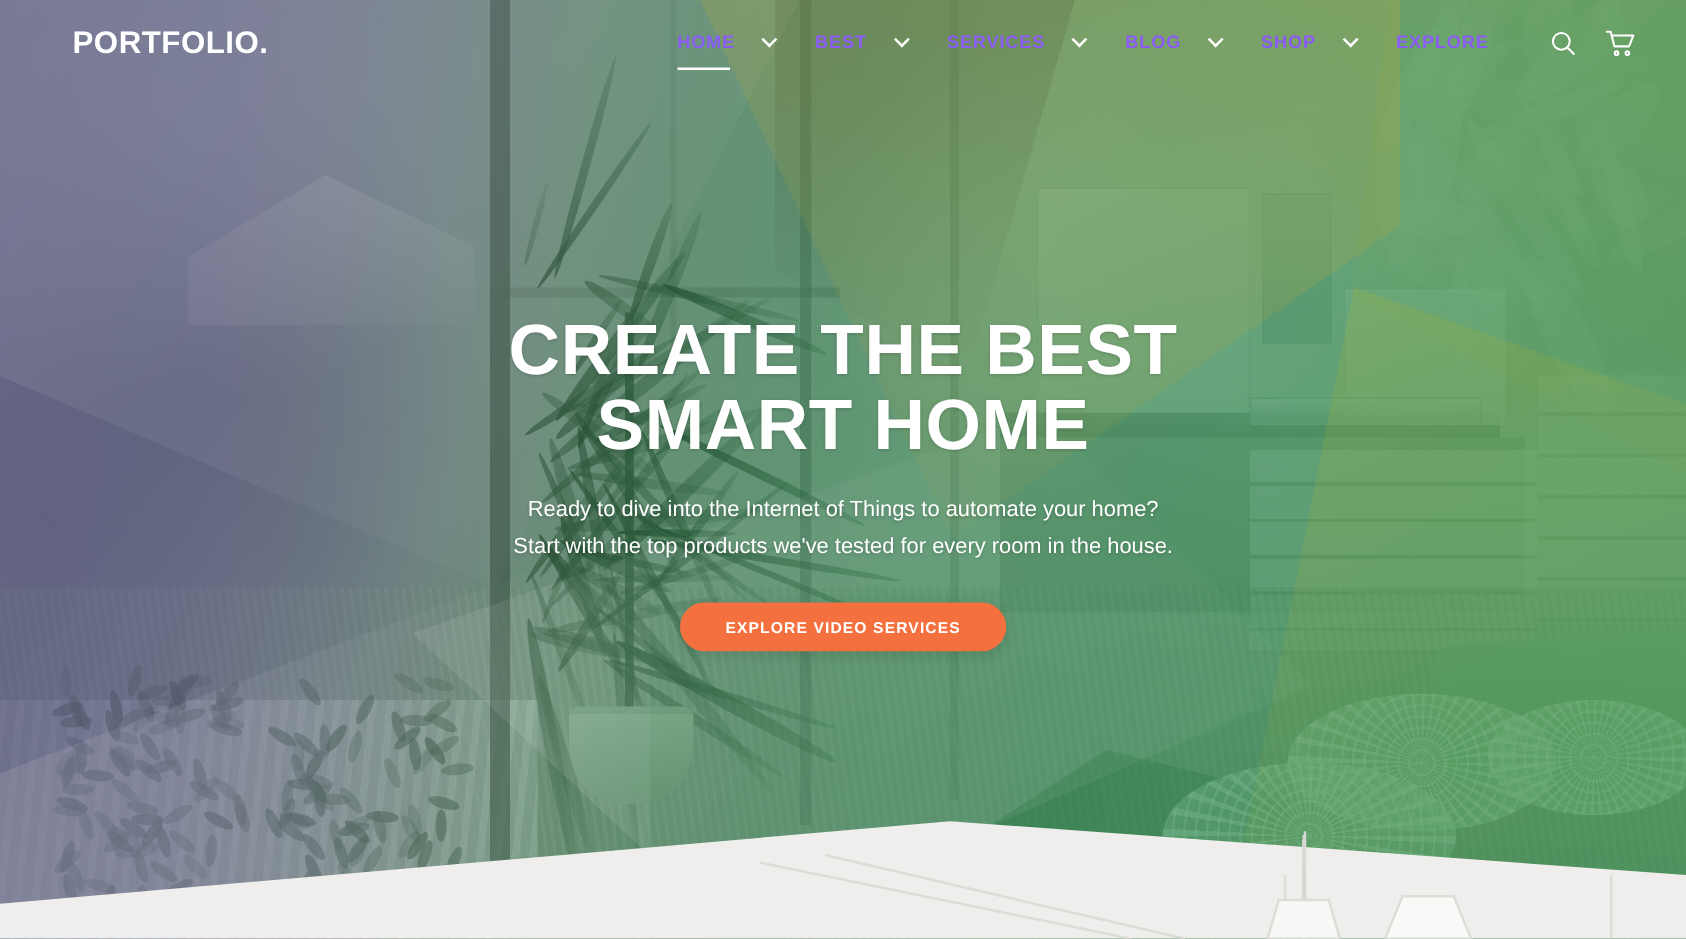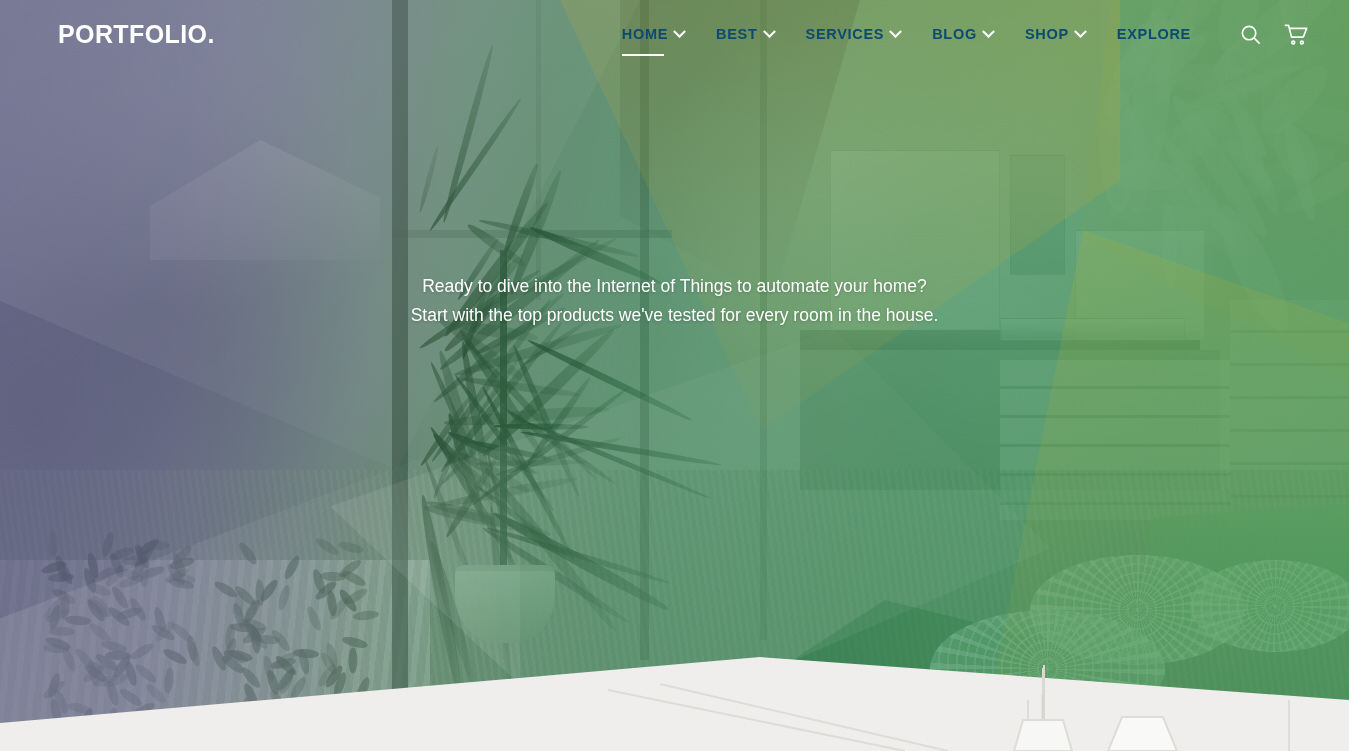--- a/index.html
+++ b/index.html
@@ -215,23 +215,23 @@
     color:#fff; font-size:25px; font-weight:bold;
     letter-spacing:0.4px; line-height:1;
     white-space:nowrap;
   }
   .nav {
     margin-left:auto;
     display:flex; align-items:center; gap:0px;
   }
   .nav-item {
     position:relative;
-    display:flex; align-items:center; gap:7px;
+    display:flex; align-items:center; gap:23px;
     padding:6px 16px;
-    color:#0c4a6e;
+    color:#8b5cf6;
     font-size:14.5px; font-weight:bold;
     letter-spacing:0.7px;
     cursor:pointer;
     white-space:nowrap;
   }
   .nav-item .caret {
     display:inline-block;
     width:9px; height:9px;
     border-right:2px solid #fff;
     border-bottom:2px solid #fff;
@@ -688,19 +688,24 @@
             <path d="M6.4 5.6h17.2l-3.1 8.1"></path>
             <circle cx="9.6" cy="20.4" r="1.5"></circle>
             <circle cx="18.6" cy="20.4" r="1.5"></circle>
           </svg>
         </span>
       </div>
     </nav>
   </header>
 
   <div class="hero-content">
+    <h1 class="headline">
+      <span>CREATE THE BEST</span><br>
+      <span>SMART HOME</span>
+    </h1>
     <p class="subtitle">
       <span>Ready to dive into the Internet of Things to automate your home?</span><br>
       <span>Start with the top products we've tested for every room in the house.</span>
     </p>
+    <button class="cta">EXPLORE VIDEO SERVICES</button>
   </div>
 
 </div>
 
 </body></html>

